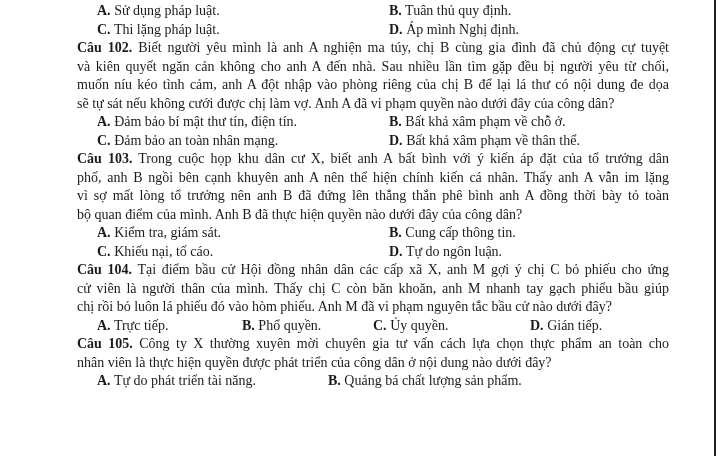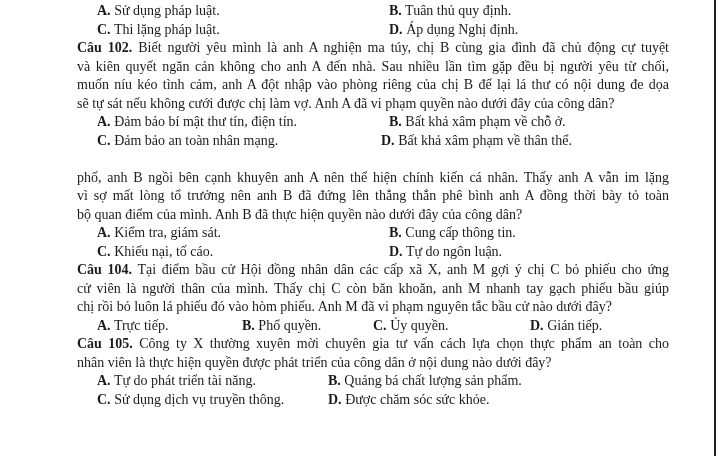--- a/index.html
+++ b/index.html
@@ -26,36 +26,37 @@
 <body>
 
 <div class="page">
 
   <div class="row" style="top:2px">
     <span class="opt" style="left:20px"><b>A.</b> <span>Sử dụng pháp luật.</span></span>
     <span class="opt" style="left:312px"><b>B.</b> <span>Tuân thủ quy định.</span></span>
   </div>
   <div class="row" style="top:21px">
     <span class="opt" style="left:20px"><b>C.</b> <span>Thi lặng pháp luật.</span></span>
-    <span class="opt" style="left:312px"><b>D.</b> <span>Áp dụng Nghị định.</span></span>
+    <span class="opt" style="left:312px"><b>D.</b> <span>Áp mình Nghị định.</span></span>
   </div>
 
   <div class="wrapline just" style="top:39px"><span class="qnum">Câu 102.</span> <span>Biết người yêu mình là anh A nghiện ma túy, chị B cùng gia đình đã chủ động cự tuyệt</span></div>
   <div class="wrapline just" style="top:58px">và kiên quyết ngăn cản không cho anh A đến nhà. Sau nhiều lần tìm gặp đều bị người yêu từ chối,</div>
   <div class="wrapline just" style="top:76px">muốn níu kéo tình cảm, anh A đột nhập vào phòng riêng của chị B để lại lá thư có nội dung đe dọa</div>
   <div class="wrapline" style="top:95px">sẽ tự sát nếu không cưới được chị làm vợ. Anh A đã vi phạm quyền nào dưới đây của công dân?</div>
   <div class="row" style="top:113px">
     <span class="opt" style="left:312px"><b>B.</b> <span>Bất khả xâm phạm về chỗ ở.</span></span>
     <span class="opt" style="left:20px"><b>A.</b> <span>Đảm bảo bí mật thư tín, điện tín.</span></span>
   </div>
   <div class="row" style="top:132px">
     <span class="opt" style="left:20px"><b>C.</b> <span>Đảm bảo an toàn nhân mạng.</span></span>
-    <span class="opt" style="left:304px"><b>D.</b> <span>Bất khả xâm phạm về thân thể.</span></span>
+    <span class="opt" style="left:312px"><b>D.</b> <span>Bất khả xâm phạm về thân thể.</span></span>
   </div>
 
+  <div class="wrapline just" style="top:150px"><span class="qnum">Câu 103.</span> <span>Trong cuộc họp khu dân cư X, biết anh A bất bình với ý kiến áp đặt của tổ trưởng dân</span></div>
   <div class="wrapline just" style="top:169px">phố, anh B ngồi bên cạnh khuyên anh A nên thể hiện chính kiến cá nhân. Thấy anh A vẫn im lặng</div>
   <div class="wrapline just" style="top:187px">vì sợ mất lòng tổ trưởng nên anh B đã đứng lên thẳng thắn phê bình anh A đồng thời bày tỏ toàn</div>
   <div class="wrapline" style="top:206px">bộ quan điểm của mình. Anh B đã thực hiện quyền nào dưới đây của công dân?</div>
   <div class="row" style="top:243px">
     <span class="opt" style="left:20px"><b>C.</b> <span>Khiếu nại, tố cáo.</span></span>
     <span class="opt" style="left:312px"><b>D.</b> <span>Tự do ngôn luận.</span></span>
   </div>
   <div class="row" style="top:224px">
     <span class="opt" style="left:20px"><b>A.</b> <span>Kiểm tra, giám sát.</span></span>
     <span class="opt" style="left:312px"><b>B.</b> <span>Cung cấp thông tin.</span></span>
@@ -70,22 +71,18 @@
     <span class="opt" style="left:296px"><b>C.</b> <span>Ủy quyền.</span></span>
     <span class="opt" style="left:453px"><b>D.</b> <span>Gián tiếp.</span></span>
   </div>
 
   <div class="wrapline just" style="top:335px"><span class="qnum">Câu 105.</span> <span>Công ty X thường xuyên mời chuyên gia tư vấn cách lựa chọn thực phẩm an toàn cho</span></div>
   <div class="wrapline" style="top:354px">nhân viên là thực hiện quyền được phát triển của công dân ở nội dung nào dưới đây?</div>
   <div class="row" style="top:372px">
     <span class="opt" style="left:20px"><b>A.</b> <span>Tự do phát triển tài năng.</span></span>
     <span class="opt" style="left:251px"><b>B.</b> <span>Quảng bá chất lượng sản phẩm.</span></span>
   </div>
-  <div class="row" style="top:391px">
-    <span class="opt" style="left:20px"><b>C.</b> <span>Sử dụng dịch vụ truyền thông.</span></span>
-    <span class="opt" style="left:251px"><b>D.</b> <span>Được chăm sóc sức khỏe.</span></span>
-  </div>
 
   <div class="footer">Trang 2/4 - Mã đề thi 001</div>
 
   <div class="scanline"></div>
 
 </div>
 
 </body></html>

